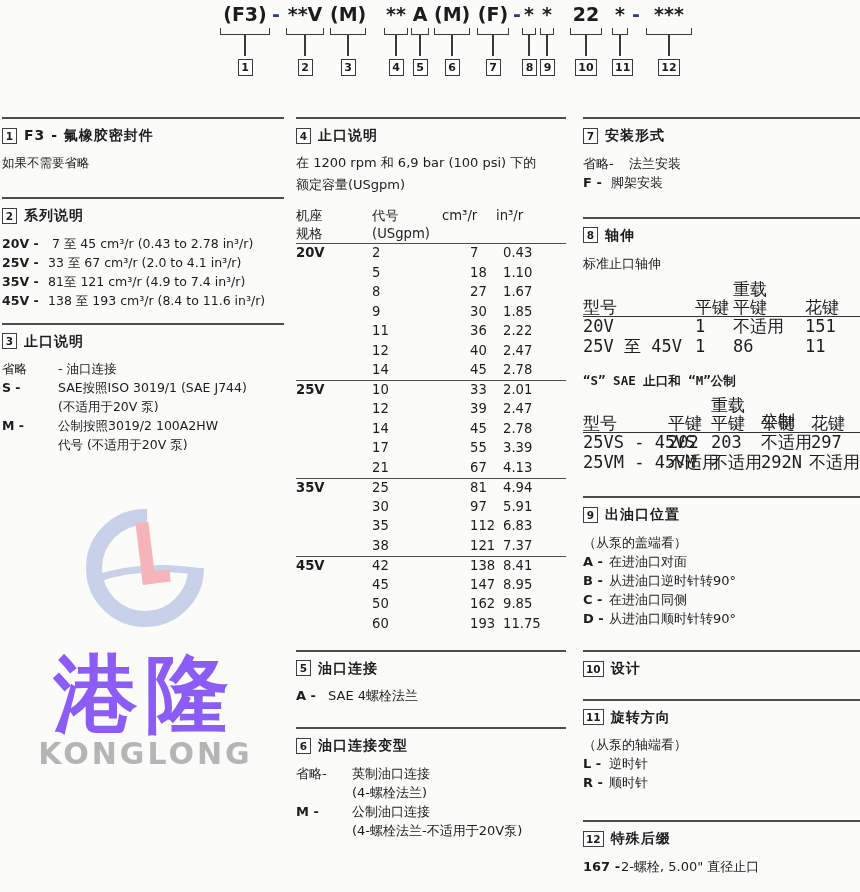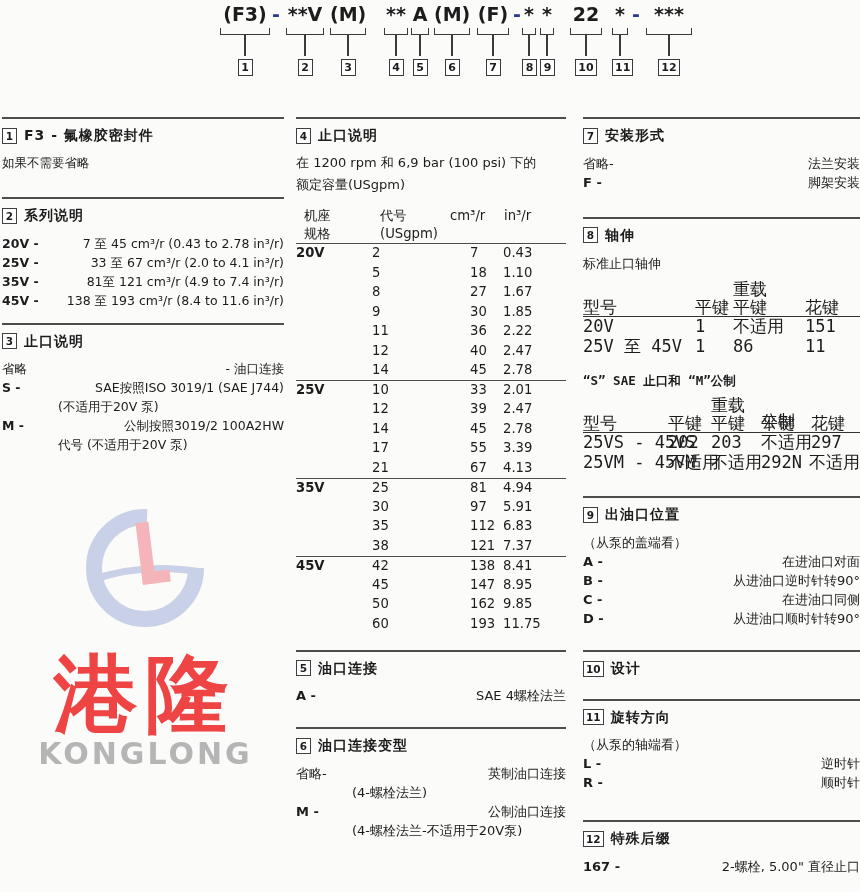--- a/index.html
+++ b/index.html
@@ -25,40 +25,40 @@
   .col { position:absolute; top:117px; font-size:13px; line-height:1.4; }
   #col-left  { left:2px;   width:282px; }
   #col-mid   { left:296px; width:270px; }
   #col-right { left:583px; width:277px; }
   .rule { height:2px; background:#4d4d4d; border:none; }
 
   .sec-head { display:flex; align-items:center; gap:7px; margin:7px 0 8px; }
   .sec-num { border:1.2px solid #3f3f3f; min-width:15px; height:16px; padding:0 2px; font-size:10.5px; line-height:14px; text-align:center; font-weight:bold; background:#fff; }
   .sec-title { font-weight:bold; font-size:14px; letter-spacing:1px; }
 
-  .lt-row { display:flex; line-height:19px;justify-content:space-between; }
+  .lt-row { display:flex; line-height:19px; }
   .lt-label { flex-shrink:0; font-weight:bold; }
   .lt-label.n { font-weight:normal; }
   .lt-text { white-space:pre-wrap; }
   .nowrap .lt-text { white-space:pre; }
 
   
   #s1-body { margin:2px 0 26px; }
   .s2row .lt-label { width:46px; }
   #s2-rule { margin-top:13px; }
   .s3row .lt-label { width:56px; }
   .s3row .ind { padding-left:56px; }
   #col-left { font-size:12.5px; }
   #col-left .sec-title { font-size:14px; }
 
   
   .intro { line-height:18.5px; margin-bottom:4px; }
   .dtable { margin-top:12px; font-size:13.2px; }
   .dhead { position:relative; height:37px; border-bottom:1.6px solid #4d4d4d; }
-  .dh { position:absolute; line-height:17px; white-space:nowrap;margin-left:8px; }
+  .dh { position:absolute; line-height:17px; white-space:nowrap; }
   .drow { display:flex; height:19.5px; align-items:center; }
   .drow.gsep { border-top:1.5px solid #4d4d4d; }
   .dc1 { width:76px; font-weight:bold; }
   .dc2 { width:98px; }
   .dc3 { width:33px; }
   .dc4 { flex:1; }
   #s5-rule { margin-top:16px; }
   #s5 .lt-row { margin-top:4px; }
   #s6-rule { margin-top:22px; }
   .s6row .lt-label { width:56px; }
@@ -78,21 +78,21 @@
   #s9-rule { margin-top:24px; }
   .s9row .lt-label { width:26px; }
   #s10-rule { margin-top:22px; }
   #s11-rule { margin-top:20px; }
   .s11row .lt-label { width:26px; }
   #s12-rule { margin-top:28px; }
   .s12row .lt-label { width:38px; }
 
   
   .watermark { position:absolute; left:28px; top:498px; width:235px; text-align:center; pointer-events:none; }
-  .wm-cn { font-size:84px; font-weight:bold; color:#ef4444; letter-spacing:8px; line-height:1.0; margin-top:8px; white-space:nowrap; }
+  .wm-cn { font-size:84px; font-weight:bold; color:#8b5cf6; letter-spacing:8px; line-height:1.0; margin-top:8px; white-space:nowrap; }
   .wm-en { font-size:30px; font-weight:bold; color:#b5b5b5; letter-spacing:3px; margin-top:0px; white-space:nowrap; }
 </style>
 </head>
 <body>
 
 <div class="code-area">
   <div class="seg" style="left:220px;width:50px;">
     <span class="lbl">(F3)</span>
     <div class="bracket"></div>
     <div class="stem"></div>

